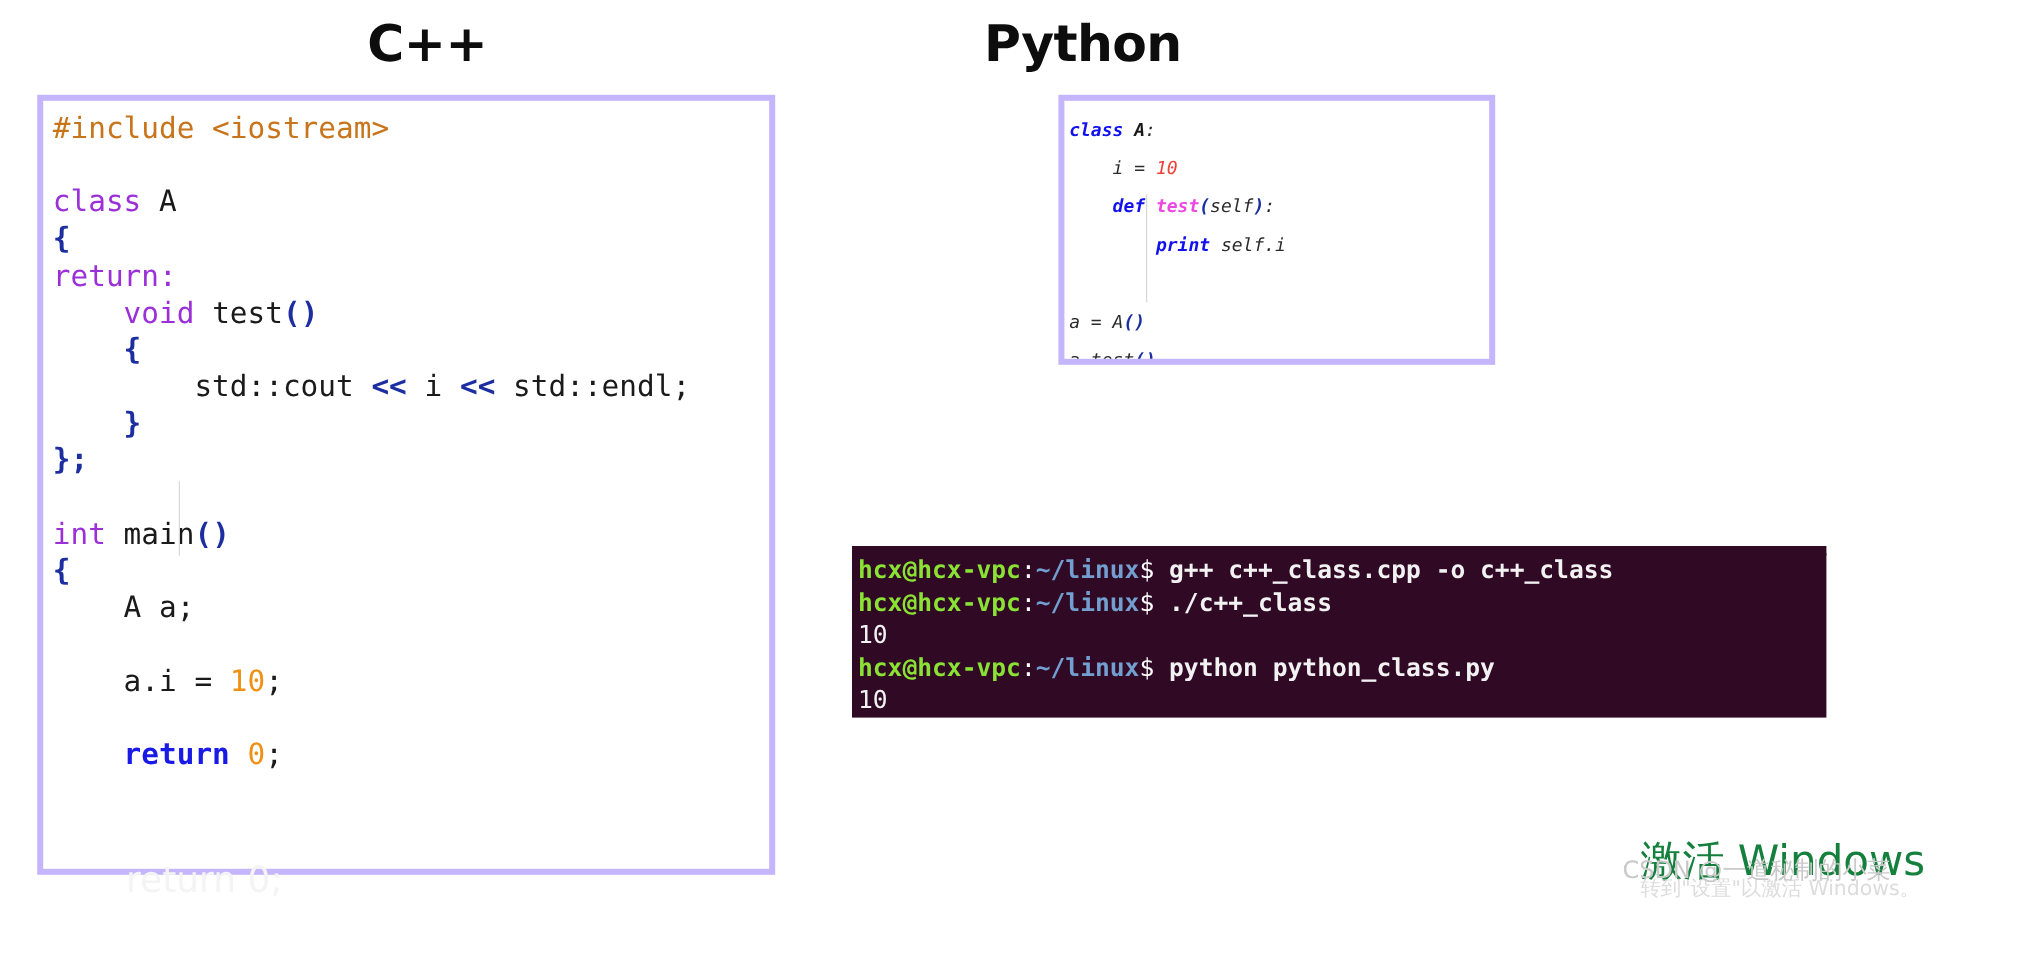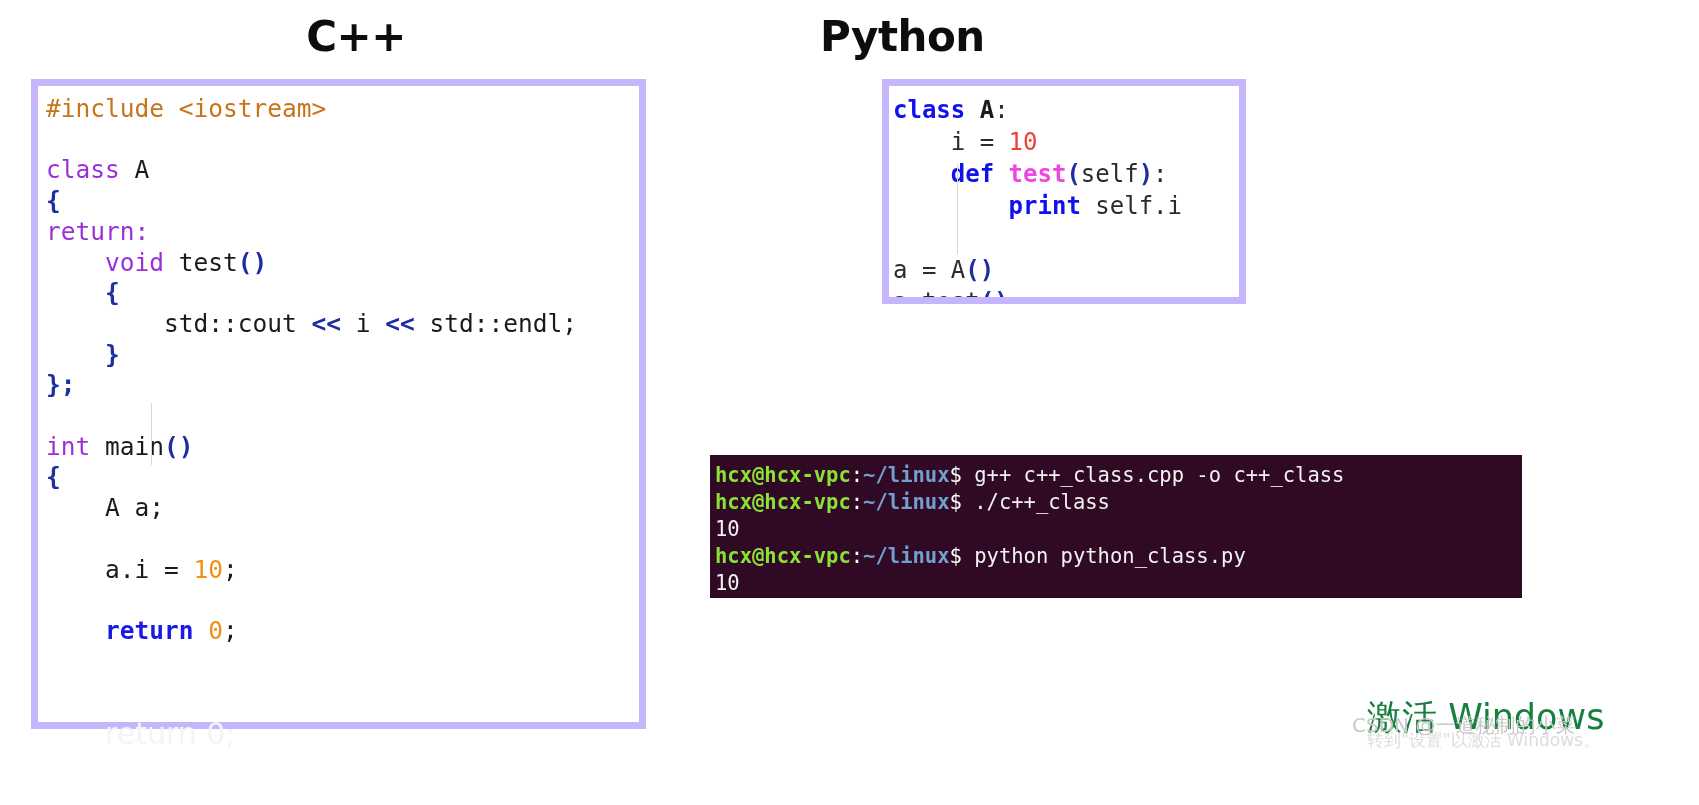--- a/index.html
+++ b/index.html
@@ -25,21 +25,21 @@
     letter-spacing: -0.5px;
     white-space: nowrap;
   }
   #title-cpp    { left: 0;    top: 12px; width: 712px; text-align: center; }
   #title-python { left: 820px; top: 12px; width: 490px; }
 
   
   .code-panel {
     position: absolute;
     background: #ffffff;
-    border: 7px solid #c4b5fd;
+    border: 5px solid #c4b5fd;
     box-sizing: border-box;
     font-family: "DejaVu Sans Mono", "Liberation Mono", monospace;
     overflow: hidden;
   }
   #cpp-panel {
     left: 31px;
     top: 79px;
     width: 615px;
     height: 650px;
     padding: 8px 0 0 8px;
@@ -52,21 +52,21 @@
     padding: 8px 0 0 4px;
   }
 
   .code-line {
     display: block;
     white-space: pre;
     line-height: 1.0;
     min-height: 1em;
   }
   #cpp-panel .code-line   { font-size: 24.5px; line-height: 30.7px; }
-  #python-panel .code-line{ font-size: 24px;   line-height: 32px; font-weight: bold; }
+  #python-panel .code-line{ font-size: 15px;   line-height: 32px; font-weight: bold; font-style: italic; }
 
   
   .t-pre   { color: #c8741b; }           
   .t-kw    { color: #9b30d9; }           
   .t-plain { color: #1a1a1a; }
   .t-punc  { color: #1c2ea0; font-weight: bold; }   
   .t-num   { color: #f09015; }           
   .t-ret   { color: #1a1ae6; font-weight: bold; }   
 
   
@@ -99,21 +99,21 @@
     font-size: 20.5px;
     line-height: 27px;
     padding: 1px 0 0 5px;
     box-sizing: border-box;
   }
   .term-line { white-space: pre; display: block; }
   .term-user { color: #8ae234; font-weight: bold; }
   .term-colon{ color: #ffffff; }
   .term-path { color: #729fcf; font-weight: bold; }
   .term-dollar { color: #ffffff; }
-  .term-cmd  { color: #f2f2f2; }
+  .term-cmd  { color: #f2f2f2; font-weight: bold; }
   .term-out  { color: #f2f2f2; }
   
   #term-clip-top {
     position: absolute;
     left: 710px;
     top: 455px;
     width: 812px;
     height: 8px;
     background: #300a24;
     overflow: hidden;

